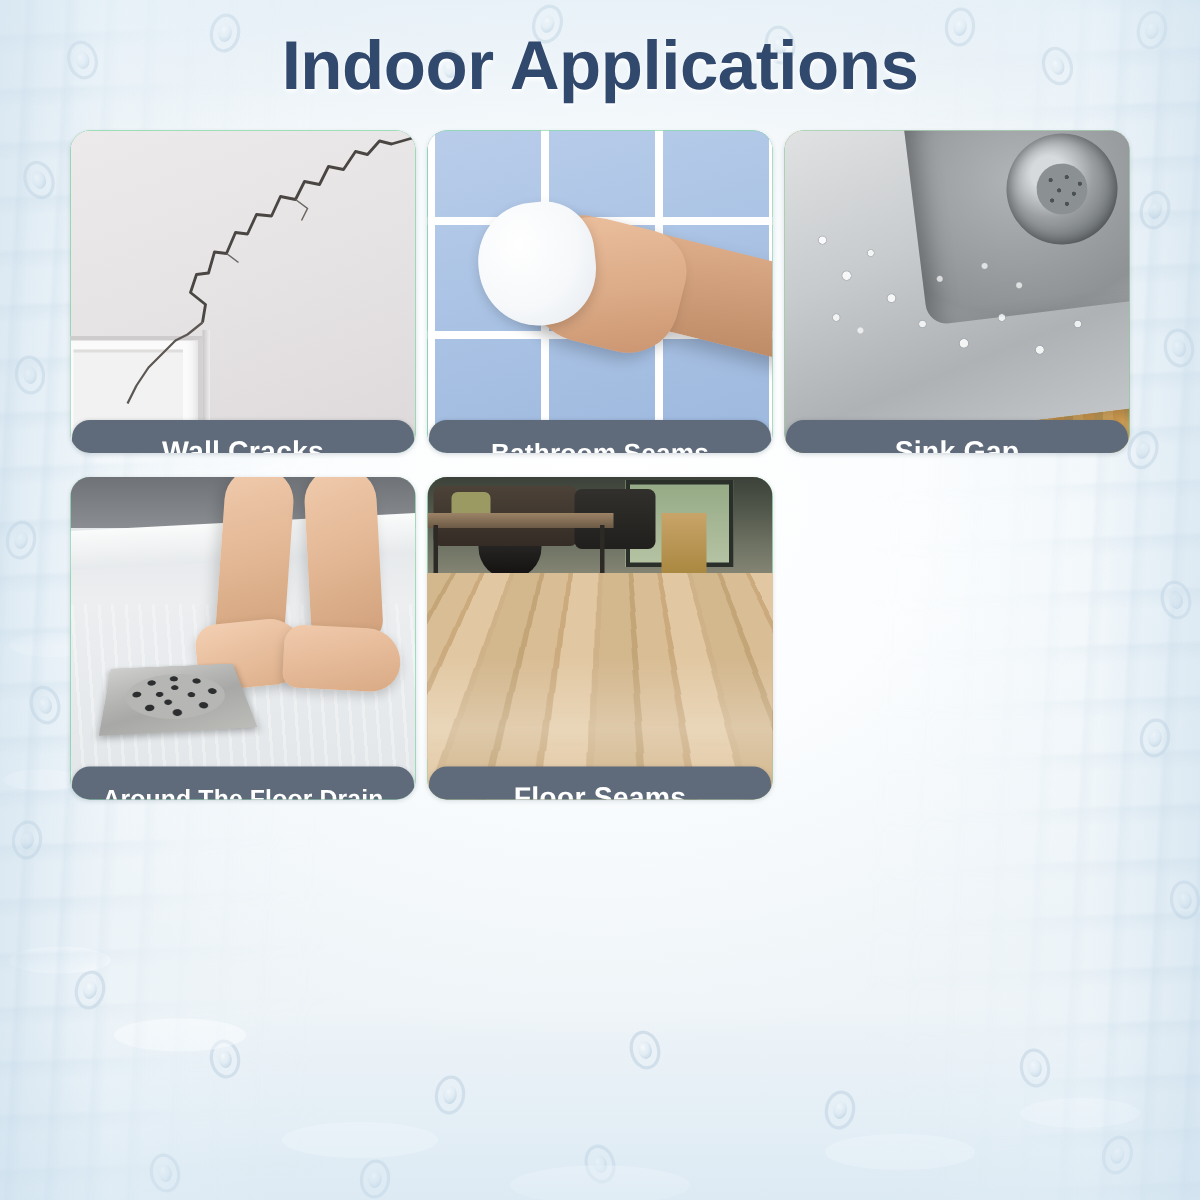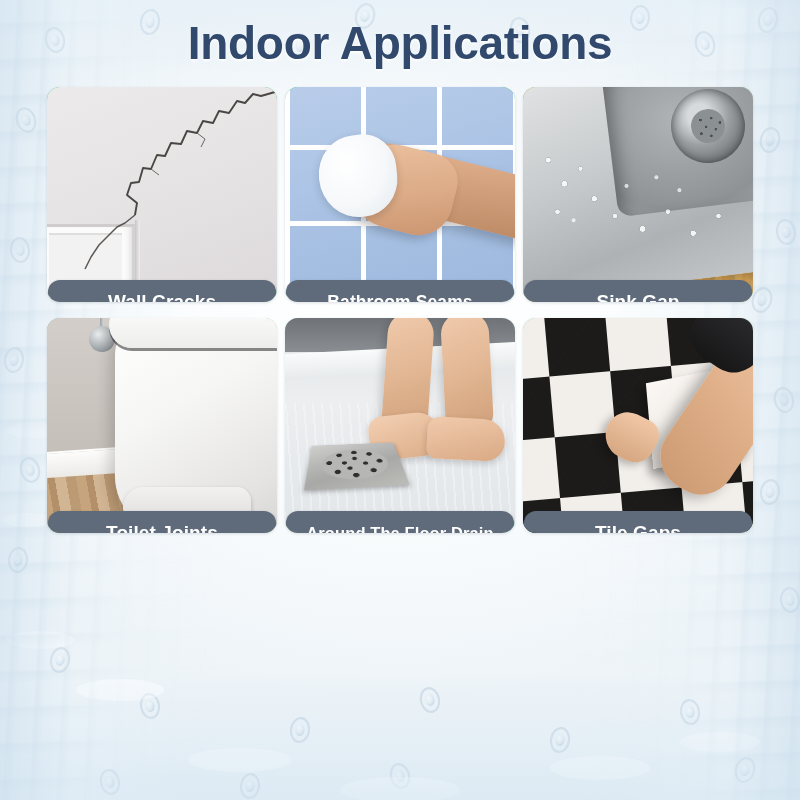--- a/index.html
+++ b/index.html
@@ -654,56 +654,48 @@
       <div class="photo ph-sink">
         <div class="wood"></div>
         <div class="board"></div>
         <div class="bowl"></div>
         <div class="drain"></div>
         <div class="wetdrops"></div>
       </div>
       <div class="caption">Sink Gap</div>
     </div>
 
-    <div class="cell">
-      <div class="photo ph-toilet">
-        <div class="wall"></div>
-        <div class="floor"></div>
-        <div class="base"></div>
-        <div class="pipe"></div>
-        <div class="valve"></div>
-        <div class="bowl"></div>
-        <div class="seat"></div>
-        <div class="foot"></div>
-      </div>
-      <div class="caption">Toilet Joints</div>
-    </div>
 
 
     <div class="cell">
       <div class="photo ph-drain">
         <div class="backwall"></div>
         <div class="curb"></div>
         <div class="water"></div>
         <div class="leg-l"></div>
         <div class="leg-r"></div>
         <div class="foot-l"></div>
         <div class="foot-r"></div>
         <div class="grate"></div>
       </div>
       <div class="caption xs">Around The Floor Drain</div>
     </div>
 
-
     <div class="cell">
-      <div class="photo ph-tilegaps">
-        <div class="checker"></div>
-        <div class="veins"></div>
-        <div class="lifted"></div>
-        <div class="arm"></div>
-        <div class="sleeve"></div>
-        <div class="hand"></div>
+      <div class="photo ph-floorseams">
+        <div class="room"></div>
+        <div class="win"></div>
+        <div class="sofa"></div>
+        <div class="pillow"></div>
+        <div class="chair"></div>
+        <div class="stool"></div>
+        <div class="table"></div>
+        <div class="tlegs"></div>
+        <div class="bowl"></div>
+        <div class="planks"></div>
+        <div class="sheen"></div>
       </div>
-      <div class="caption">Tile Gaps</div>
+      <div class="caption">Floor Seams</div>
     </div>
+
 
   </div>
 </div>
 
 </body></html>

